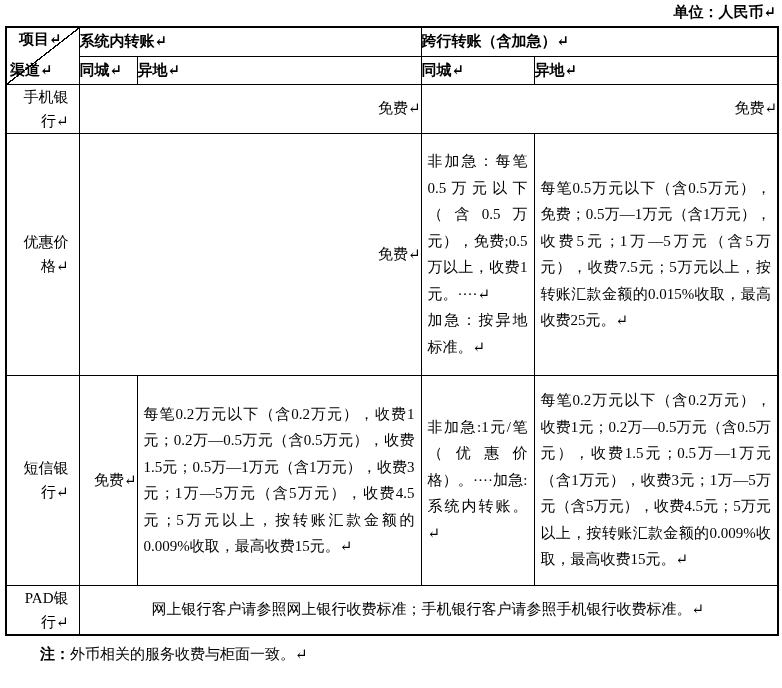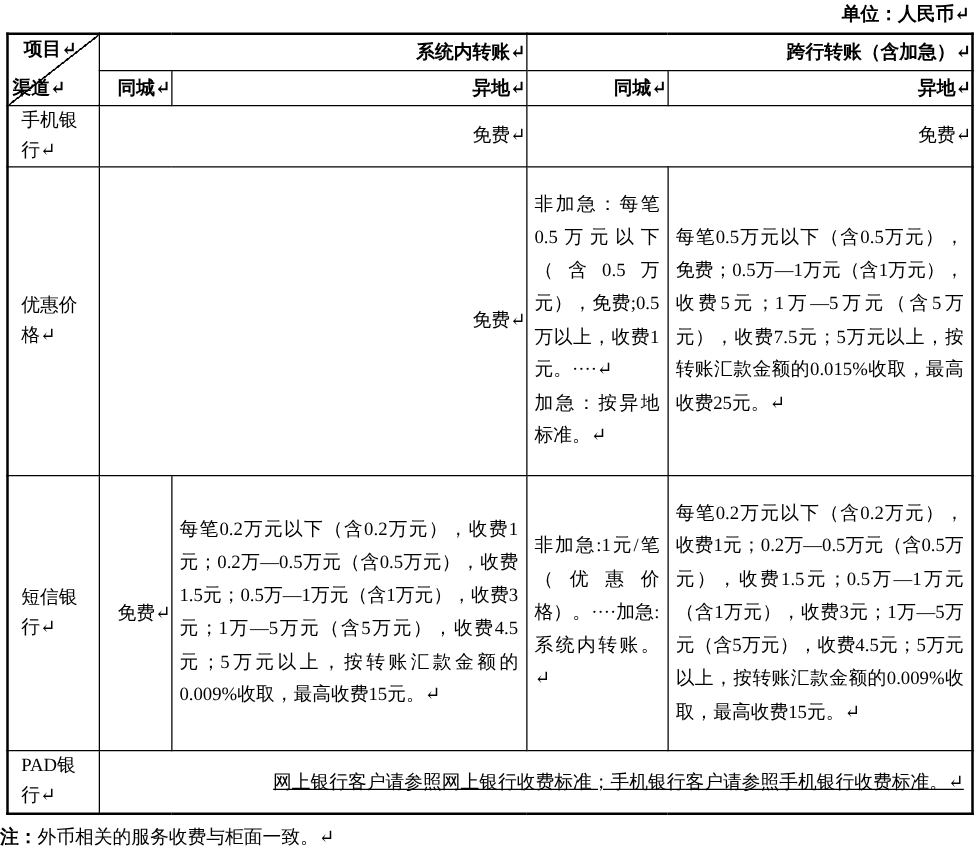--- a/index.html
+++ b/index.html
@@ -40,58 +40,57 @@
   tr.r-h1 { height: 29px; }
   tr.r-h2 { height: 28px; }
   tr.r-mobile { height: 48px; }
   tr.r-online { height: 242px; }
   tr.r-sms { height: 210px; }
   tr.r-pad { height: 50px; }
 
   td.gh, td.sh {
     font-weight: bold;
     font-size: 16px;
-    text-align: right;
+    text-align: left;
   }
   td.corner {
     position: relative;
     font-weight: bold;
     font-size: 16px;
     background: linear-gradient(to bottom right,
       transparent 0 calc(50% - 0.7px),
       #000 calc(50% - 0.7px) calc(50% + 0.7px),
       transparent calc(50% + 0.7px) 100%);
   }
   .c-top { position: absolute; top: 2px; right: 17px; }
   .c-bot { position: absolute; bottom: 4px; left: 3px; }
 
   td.lbl {
-    text-align: left;
+    text-align: right;
     padding: 0 10px;
     line-height: 24px;
   }
   td.free { text-align: right; }
   td.long {
     text-align: justify;
-    padding: 17px 6px;
+    padding: 2px 6px;
     line-height: 26.5px;
     white-space: pre-wrap;
   }
   td.padtext {
-    text-align: right;
+    text-align: center;
     padding-left: 5px;
     padding-right: 6px;
-    text-decoration: underline;
   }
   .notes {
     margin-top: 7px;
     font-size: 15px;
     line-height: 23px;
   }
-  .note1 { }
+  .note1 { padding-left: 40px; }
   .note2 { padding-left: 32px; }
   .bold { font-weight: bold; }
   .wavy {
     text-decoration-line: underline;
     text-decoration-style: wavy;
     text-decoration-color: #2e8b2e;
     text-decoration-thickness: 1px;
     text-underline-offset: 3px;
   }
 </style>

